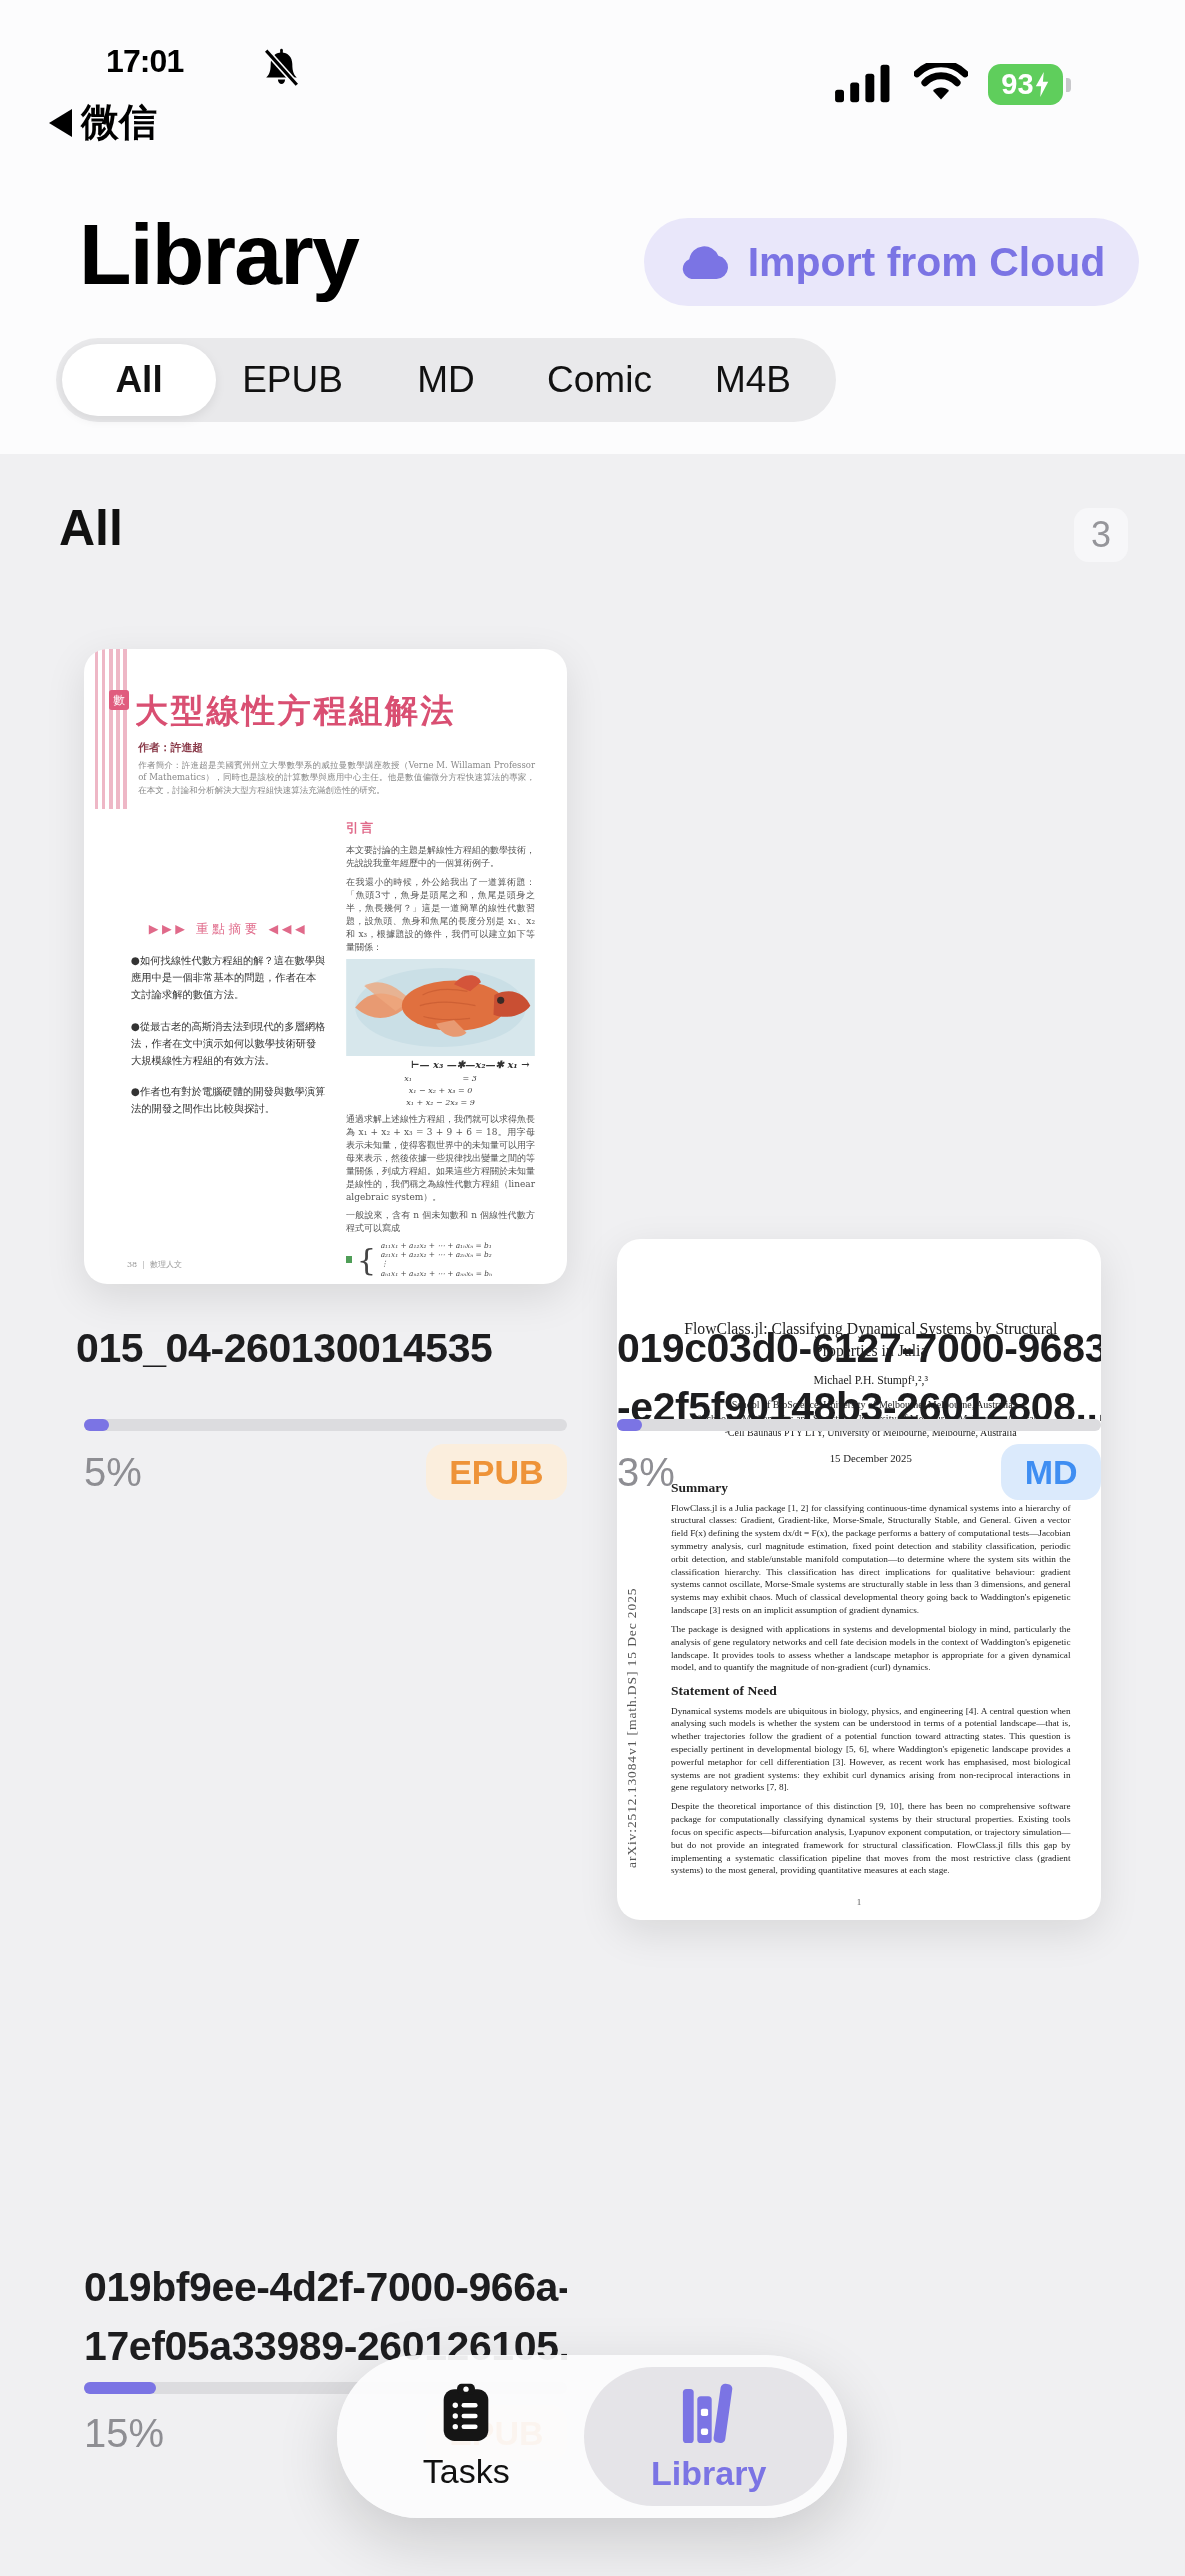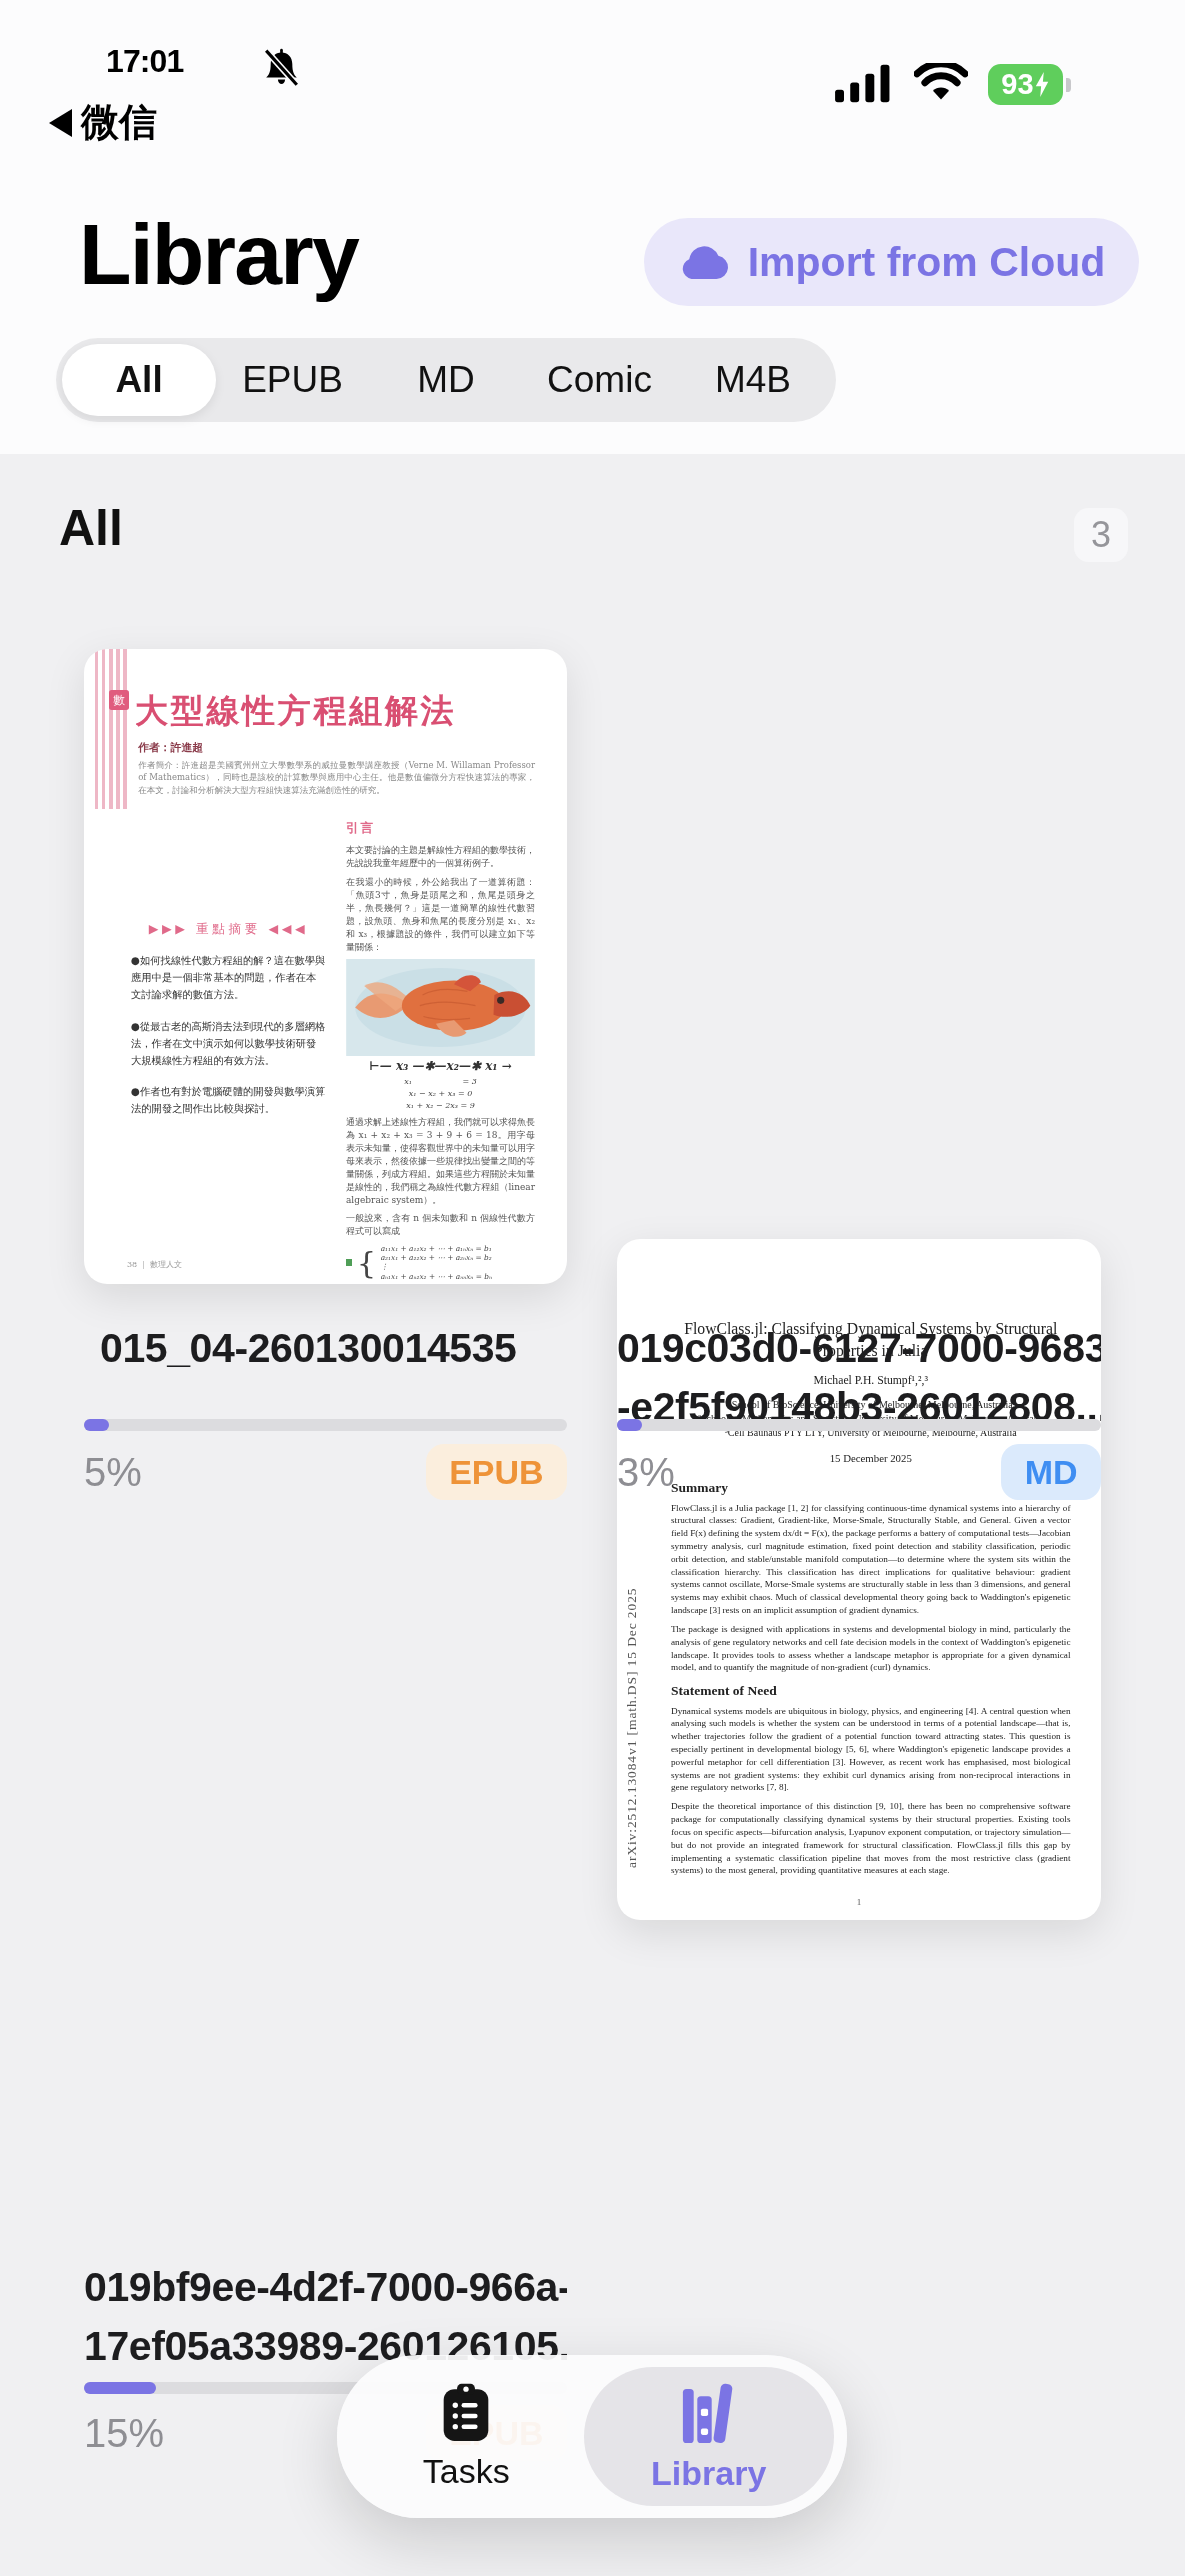--- a/index.html
+++ b/index.html
@@ -59,21 +59,21 @@
   .t1-title { color:#d94f72; font-size:33px; font-weight:700; letter-spacing:2.7px; margin-left:4px; }
   .t1-author { font-size:10.8px; font-weight:700; color:#8a3b4a; margin:7.2px 0 3.6px 7.2px; }
   .t1-intro { font-size:8.5px; color:#888; line-height:12.6px; margin-left:7.2px; text-align:justify; }
   .t1-cols { display:flex; gap:20px; margin-top:23.4px; }
   .t1-left { width:202px; padding-top:101px; }
   .t1-sum-head { color:#e06a8a; font-size:12.6px; letter-spacing:3.6px; text-align:center; margin-bottom:14.4px; white-space:nowrap; }
   .t1-bullet { font-size:10.3px; color:#333; line-height:17px; margin-bottom:14.4px; }
   .t1-right { width:193px; }
   .t1-sec-head { color:#e06a8a; font-size:12.6px; font-weight:700; letter-spacing:1.8px; margin-bottom:7.2px; }
   .t1-p { font-size:9px; color:#555; line-height:13px; text-align:justify; margin-bottom:5.4px; }
-  .t1-dims { font-size:12px; color:#333; display:flex; justify-content:center; padding:0 5.4px; margin:2.7px 0 3.6px; font-weight:700; font-style:italic; }
+  .t1-dims { font-size:10px; color:#333; display:flex; justify-content:flex-end; padding:0 5.4px; margin:2.7px 0 3.6px; font-weight:700; font-style:italic; }
   .t1-eq { font-size:8px; color:#444; text-align:center; line-height:11.7px; font-style:italic; }
   .t1-sys { display:flex; align-items:center; gap:4.5px; margin-top:3.6px; }
   .t1-sys .gsq { width:6.3px; height:6.3px; background:#4f9e57; flex:none; }
   .t1-sys .brace { font-size:30.5px; color:#444; font-weight:200; }
   .t1-sys-lines div { font-size:7.4px; color:#444; line-height:9.4px; font-style:italic; }
   .t1-footer { position:absolute; left:43px; bottom:14.4px; font-size:8px; color:#999; }
 
   
   .t2 { position:relative; padding:79px 30.5px 0 54px; font-family:"Liberation Serif", serif; color:#222; }
   .t2-side { position:absolute; left:7.2px; top:243px; height:386px; writing-mode:vertical-rl; transform:rotate(180deg);
@@ -236,21 +236,21 @@
   <div class="t2-date">15 December 2025</div>
   <div class="t2-h">Summary</div>
   <div class="t2-p">FlowClass.jl is a Julia package [1, 2] for classifying continuous-time dynamical systems into a hierarchy of structural classes: Gradient, Gradient-like, Morse-Smale, Structurally Stable, and General. Given a vector field F(x) defining the system dx/dt = F(x), the package performs a battery of computational tests—Jacobian symmetry analysis, curl magnitude estimation, fixed point detection and stability classification, periodic orbit detection, and stable/unstable manifold computation—to determine where the system sits within the classification hierarchy. This classification has direct implications for qualitative behaviour: gradient systems cannot oscillate, Morse-Smale systems are structurally stable in less than 3 dimensions, and general systems may exhibit chaos. Much of classical developmental theory going back to Waddington's epigenetic landscape [3] rests on an implicit assumption of gradient dynamics.</div>
   <div class="t2-p">The package is designed with applications in systems and developmental biology in mind, particularly the analysis of gene regulatory networks and cell fate decision models in the context of Waddington's epigenetic landscape. It provides tools to assess whether a landscape metaphor is appropriate for a given dynamical model, and to quantify the magnitude of non-gradient (curl) dynamics.</div>
   <div class="t2-h">Statement of Need</div>
   <div class="t2-p">Dynamical systems models are ubiquitous in biology, physics, and engineering [4]. A central question when analysing such models is whether the system can be understood in terms of a potential landscape—that is, whether trajectories follow the gradient of a potential function toward attracting states. This question is especially pertinent in developmental biology [5, 6], where Waddington's epigenetic landscape provides a powerful metaphor for cell differentiation [3]. However, as recent work has emphasised, most biological systems are not gradient systems: they exhibit curl dynamics arising from non-reciprocal interactions in gene regulatory networks [7, 8].</div>
   <div class="t2-p">Despite the theoretical importance of this distinction [9, 10], there has been no comprehensive software package for computationally classifying dynamical systems by their structural properties. Existing tools focus on specific aspects—bifurcation analysis, Lyapunov exponent computation, or trajectory simulation—but do not provide an integrated framework for structural classification. FlowClass.jl fills this gap by implementing a systematic classification pipeline that moves from the most restrictive class (gradient systems) to the most general, providing quantitative measures at each stage.</div>
   <div class="t2-page">1</div>
 </div>
 
-<div class="abs" style="left:100px; top:1319px; width:483px;">
+<div class="abs" style="left:76px; top:1319px; width:483px;">
   <div class="card-title">015_04-260130014535</div>
 </div>
 <div class="abs" style="left:617px; top:1319px; width:484px;">
   <div class="card-title">019c03d0-6127-7000-9683</div>
   <div class="card-title">-e2f5f90148b3-26012808...</div>
 </div>
 <div class="abs progress-track" style="left:84px; top:1419px; width:483px;">
   <div class="progress-fill" style="width: 5%;"></div>
 </div>
 <div class="abs progress-track" style="left:617px; top:1419px; width:484px;">

